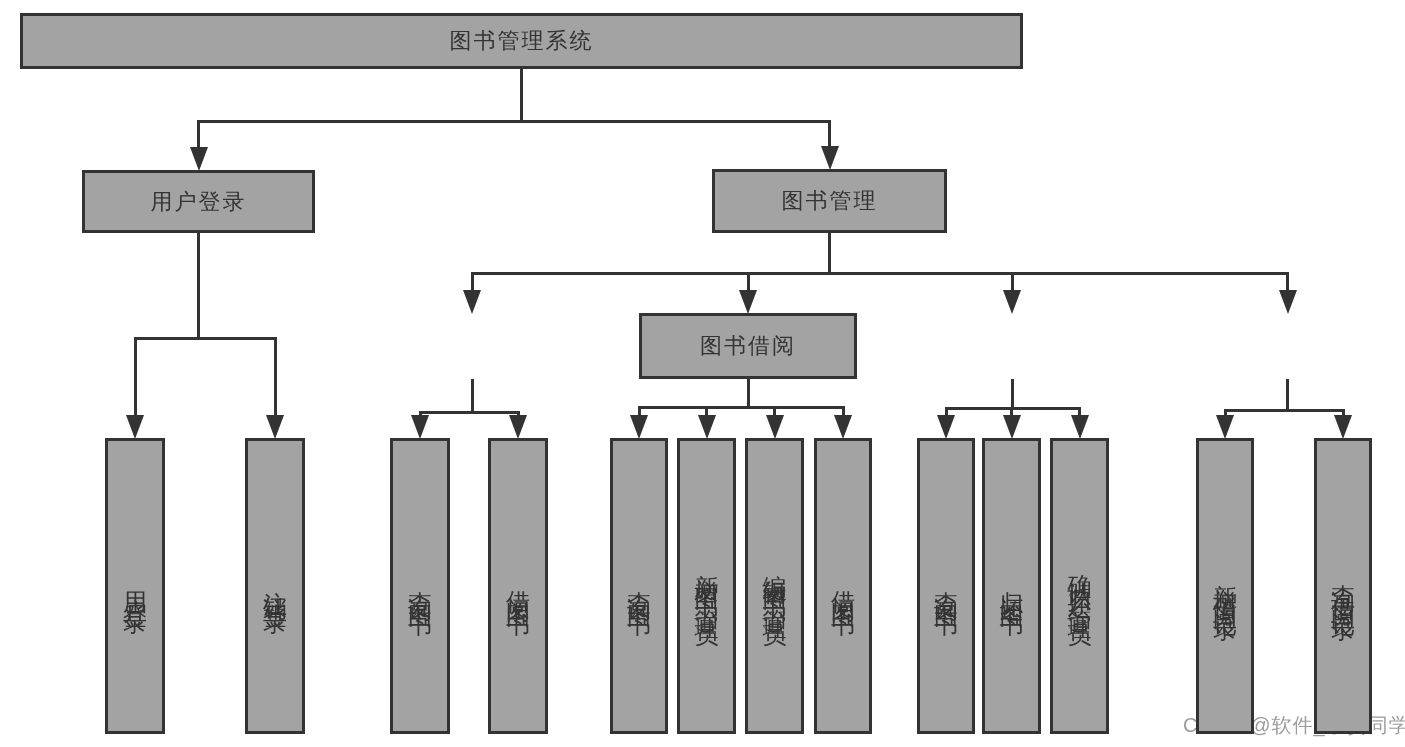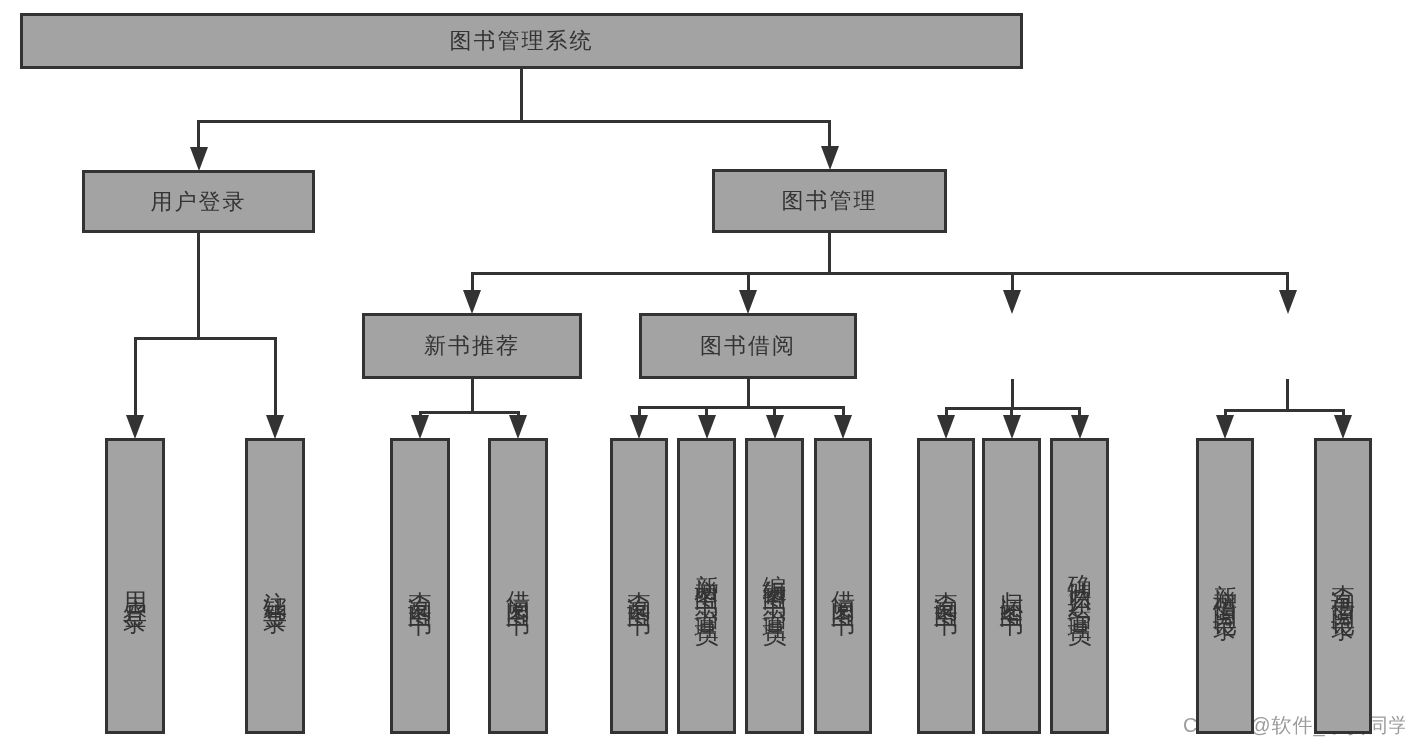--- a/index.html
+++ b/index.html
@@ -65,23 +65,20 @@
 <div id="stage" style="--bg: #ffffff; --line: #333333; --text: #333333; --wm: #9c9c9c;">
   <div class="watermark">CSDN @软件_小贺同学</div>
 <div class="node" style="left: 20px; top: 13px; width: 1003px; height: 56px;">
       <span class="node-label">图书管理系统</span>
     </div>
     <div class="node" style="left: 82px; top: 170px; width: 233px; height: 63px;">
       <span class="node-label">用户登录</span>
     </div>
     <div class="node" style="left: 712px; top: 169px; width: 235px; height: 64px;">
       <span class="node-label">图书管理</span>
-    </div>
-    <div class="node" style="left: 362px; top: 313px; width: 220px; height: 66px;">
-      <span class="node-label">新书推荐</span>
     </div>
     <div class="node" style="left: 639px; top: 313px; width: 218px; height: 66px; text-align: right;">
       <span class="node-label">图书借阅</span>
     </div>
     <div class="node vertical" style="left: 105px; top: 438px; width: 60px; height: 296px;">
       <span class="node-label">用户登录</span>
     </div>
     <div class="node vertical" style="left: 245px; top: 438px; width: 60px; height: 296px;">
       <span class="node-label">注销登录</span>
     </div>

